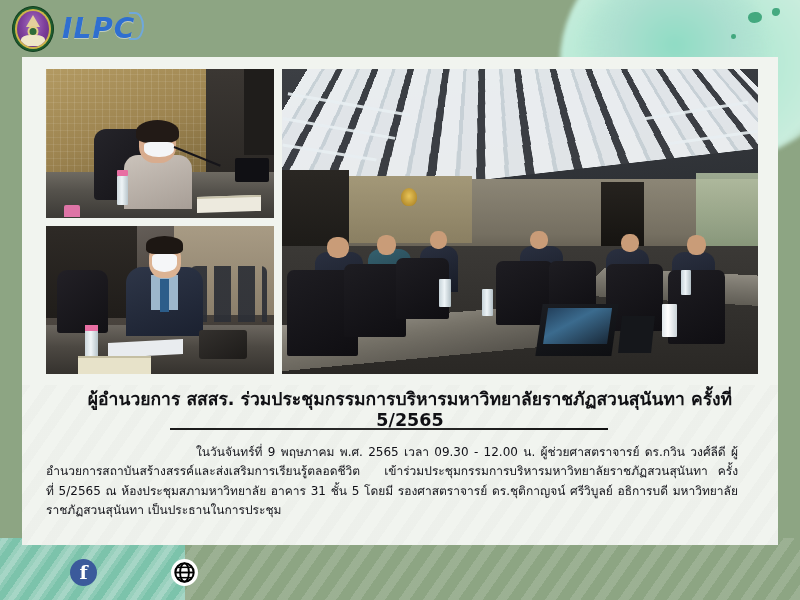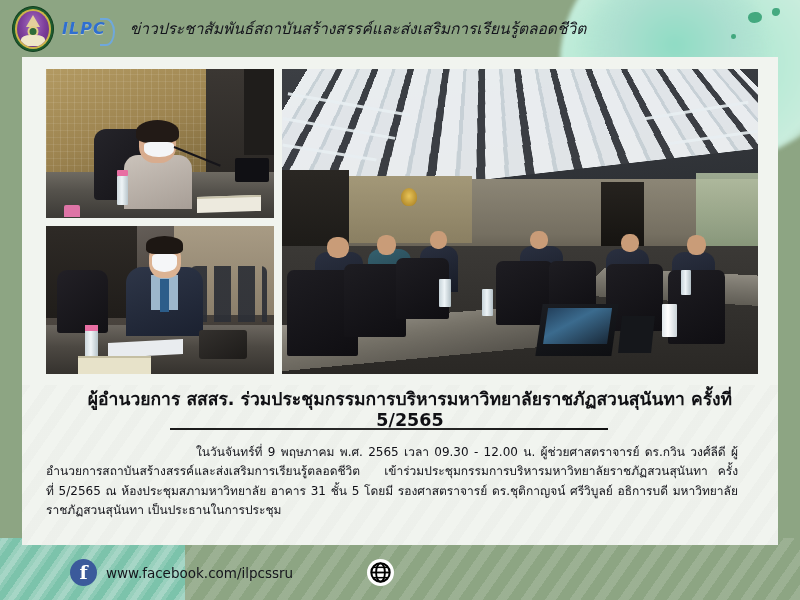--- a/index.html
+++ b/index.html
@@ -132,21 +132,21 @@
     bottom: 1px; left: 50%;
     transform: translateX(-50%);
     width: 24px; height: 11px;
     background: #efe6c8;
     border-radius: 40% 40% 30% 30%;
   }
   .brand-ilpc {
     font-family: "DejaVu Sans", "Liberation Sans", sans-serif;
     font-weight: bold;
     font-style: italic;
-    font-size: 16px;
+    font-size: 28px;
     letter-spacing: 1px;
     color: #2f6fd0;
     text-shadow: 0 1px 0 rgba(255,255,255,.45);
     margin-left: 8px;
     position: relative;
     line-height: 1;
   }
   .brand-ilpc::after {
     content: "";
     position: absolute;
@@ -597,21 +597,20 @@
   <div class="seal">
     <div class="seal-outer"></div>
     <div class="seal-ring"></div>
     <div class="seal-inner">
       <div class="seal-crown"></div>
       <div class="seal-core"></div>
       <div class="seal-base"></div>
     </div>
   </div>
   <div class="brand-ilpc">ILPC</div>
-  <div id="header-tagline">ข่าวประชาสัมพันธ์สถาบันสร้างสรรค์และส่งเสริมการเรียนรู้ตลอดชีวิต</div>
 </div>
 
 <div id="content-card">
 
   <div class="card-ghost-stripes"></div>
 
   <div id="photo-collage">
 
     <div class="collage-left">
 
@@ -714,21 +713,20 @@
   </div>
 
 </div>
 
 <div id="footer-bar">
 
   <div class="contact-item facebook">
     <div class="icon-circle icon-fb">
         <span>f</span>
       </div>
-    <div class="contact-text">www.facebook.com/ilpcssru</div>
   </div>
 
   <div class="contact-item website">
     <div class="icon-circle icon-globe">
       <svg class="icon-svg" width="23" height="23" viewBox="0 0 24 24" aria-hidden="true">
         <circle cx="12" cy="12" r="9.6" fill="none" stroke="#000" stroke-width="2.1"></circle>
         <ellipse cx="12" cy="12" rx="4.6" ry="9.6" fill="none" stroke="#000" stroke-width="1.9"></ellipse>
         <line x1="2.4" y1="12" x2="21.6" y2="12" stroke="#000" stroke-width="1.9"></line>
         <line x1="4" y1="6.6" x2="20" y2="6.6" stroke="#000" stroke-width="1.6"></line>
         <line x1="4" y1="17.4" x2="20" y2="17.4" stroke="#000" stroke-width="1.6"></line>

